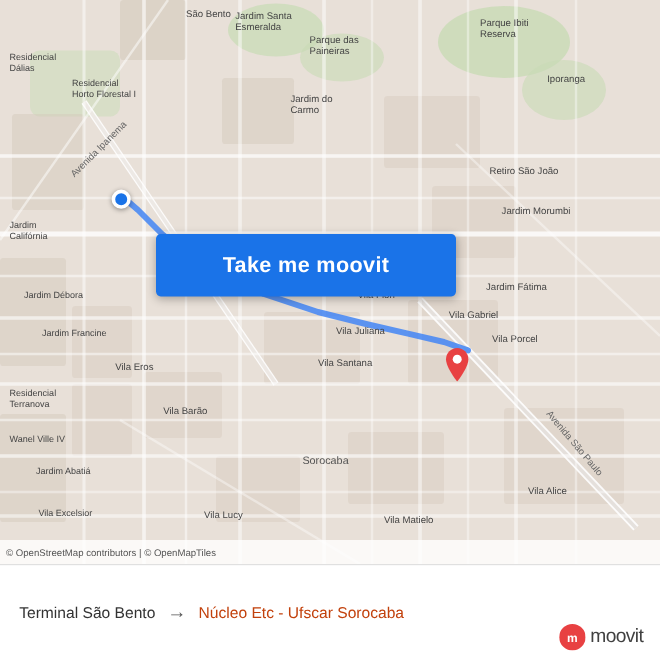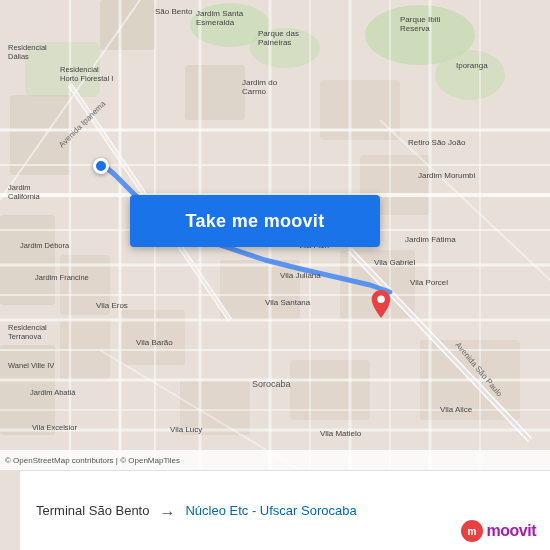--- a/index.html
+++ b/index.html
@@ -74,21 +74,20 @@
       position: absolute;
       bottom: 0;
       left: 0;
       right: 0;
       height: 80px;
       background: white;
       display: flex;
       align-items: center;
       padding: 0 16px;
       border-top: 1px solid #e0e0e0;
-      margin-left: 20px;
     }
 
     .route-info {
       display: flex;
       align-items: center;
       width: 100%;
       gap: 0;
     }
 
     .from-label {
@@ -98,38 +97,38 @@
     }
 
     .arrow-icon {
       margin: 0 10px;
       color: #555;
       font-size: 16px;
     }
 
     .to-label {
       font-size: 13px;
-      color: #0369a1;
+      color: #c2410c;
       font-weight: 400;
     }
 
     
     .moovit-logo {
       position: absolute;
       bottom: 8px;
       right: 14px;
       display: flex;
       align-items: center;
       gap: 4px;
     }
 
     .moovit-text {
       font-size: 16px;
-      font-weight: 700;
-      color: #a21caf;
+      font-weight: 400;
+      color: #404040;
       letter-spacing: -0.5px;
     }
 
     
     .map-svg {
       position: absolute;
       inset: 0;
       width: 100%;
       height: 100%;
     }

